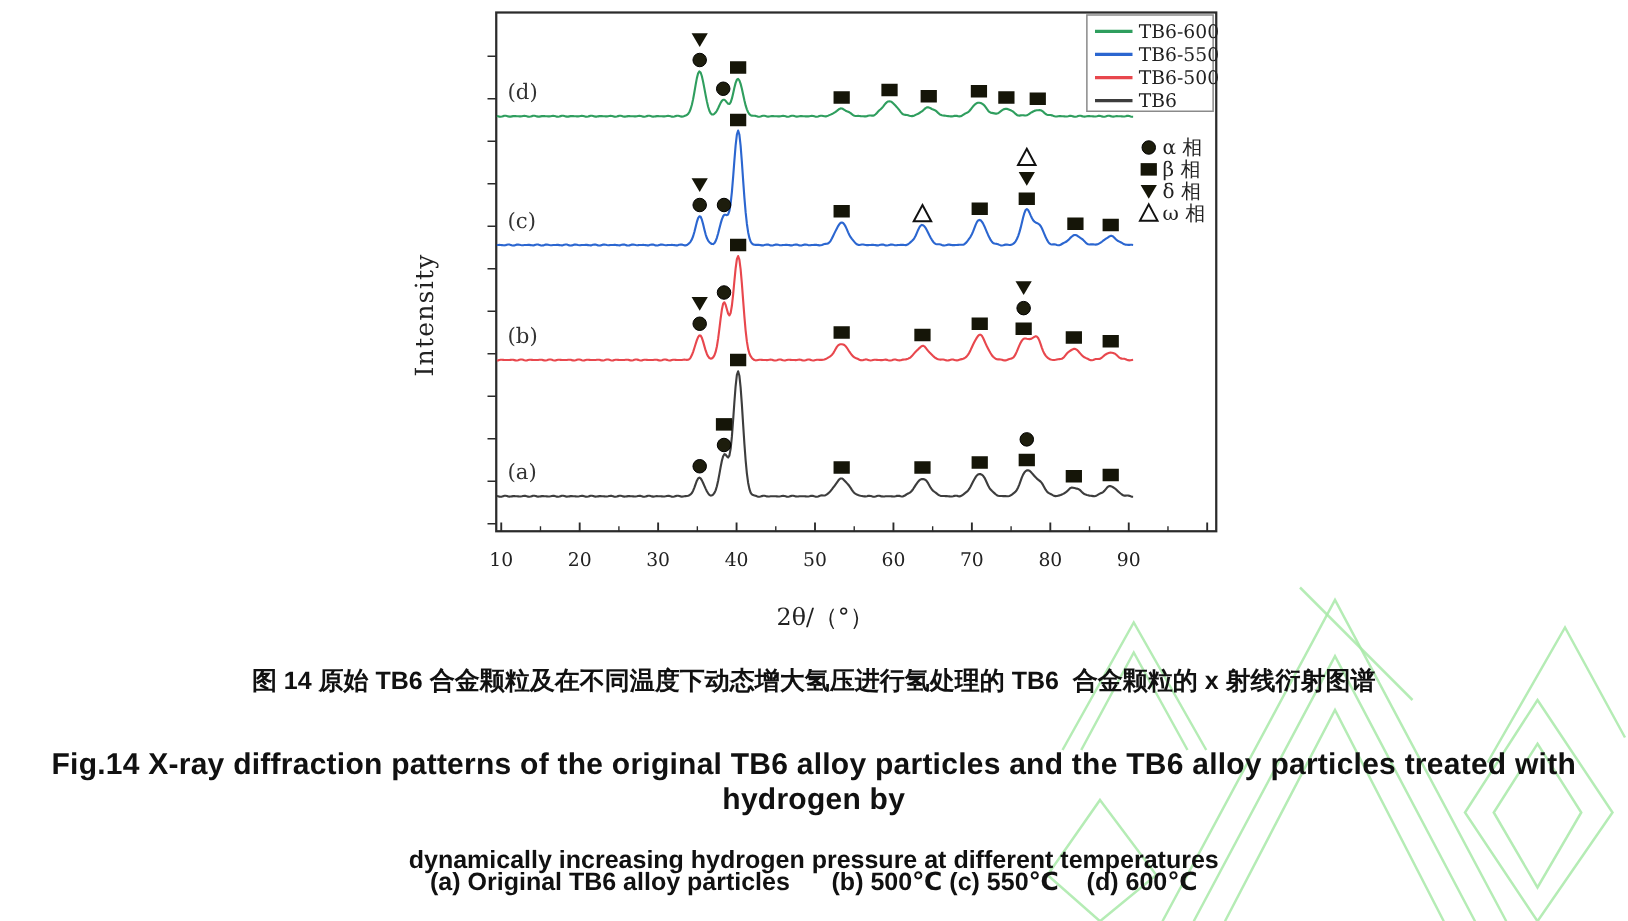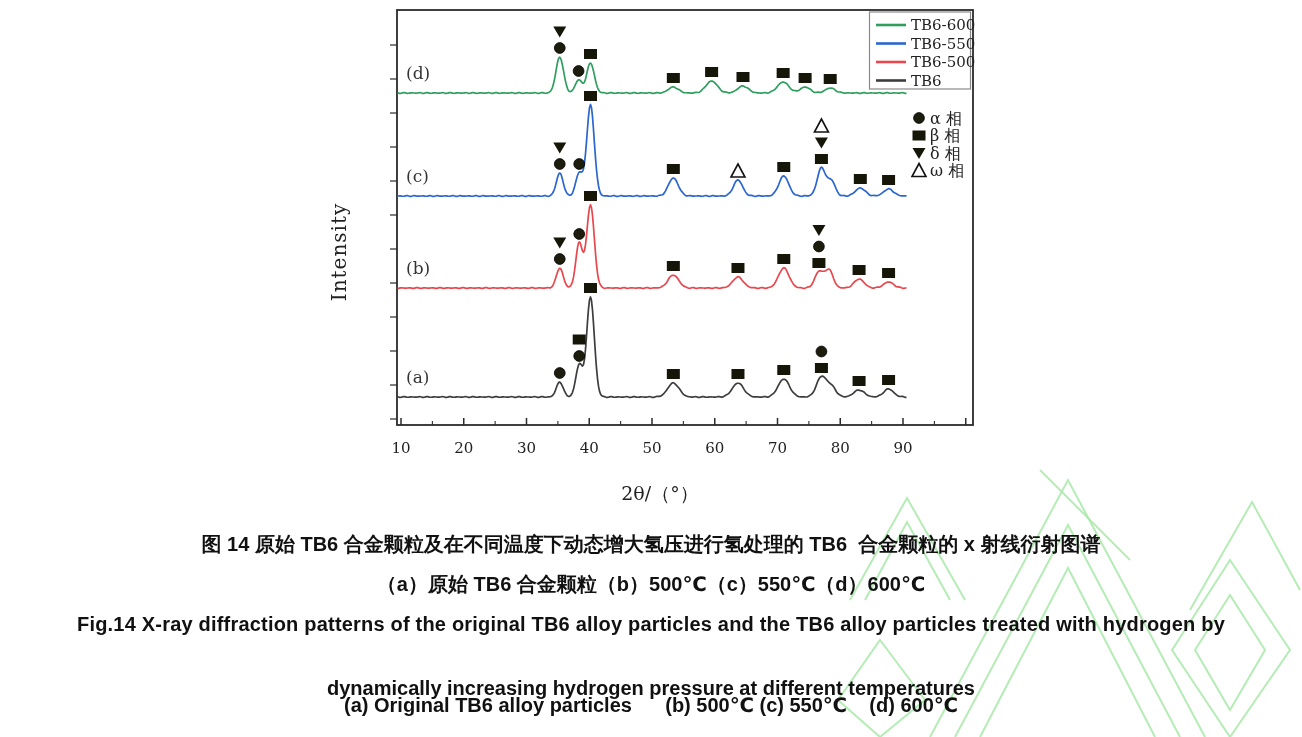--- a/index.html
+++ b/index.html
@@ -5,21 +5,21 @@
   html,body{margin:0;padding:0;background:#ffffff;}
   body{width:1302px;height:737px;position:relative;overflow:hidden;
        font-family:"Liberation Sans","DejaVu Sans",sans-serif;}
   .figure{position:absolute;inset:0;}
   #watermark{position:absolute;left:760px;top:420px;z-index:0;}
   #chart{position:absolute;left:0;top:0;z-index:1;}
   .cap{position:absolute;left:0;width:1302px;text-align:center;z-index:2;
        color:#111;font-weight:700;white-space:pre-wrap;}
   .cap-zh1{top:531px;font-size:20px;}
   .cap-zh2{top:571px;font-size:20px;}
-  .cap-en1{top:613px;font-size:20px;letter-spacing:0.2px;}
+  .cap-en1{top:598px;font-size:24px;letter-spacing:0.2px;}
   .cap-en2{top:653px;font-size:20px;margin-top:24px;}
   .cap-en3{top:693px;font-size:20px;}
 </style>
 </head>
 <body>
 
 <div class="figure">
   <svg id="watermark" width="542" height="317">
       <path d="M 90,180 L 147,78 L 205,180" fill="none" stroke="#a8e9a8" stroke-width="2" opacity="0.85"></path>
       <path d="M 105,180 L 147,102 L 190,180" fill="none" stroke="#a8e9a8" stroke-width="2" opacity="0.85"></path>
@@ -159,17 +159,16 @@
         <text x="930" y="123.5" font-size="16" font-family="&quot;DejaVu Serif&quot;,&quot;Liberation Serif&quot;,serif" fill="#222">α 相</text>
         <rect x="912.5" y="130.5" width="13" height="10" fill="#151508"></rect>
         <text x="930" y="141" font-size="16" font-family="&quot;DejaVu Serif&quot;,&quot;Liberation Serif&quot;,serif" fill="#222">β 相</text>
         <path d="M 912.5 148 L 925.5 148 L 919 159 Z" fill="#151508"></path>
         <text x="930" y="158.5" font-size="16" font-family="&quot;DejaVu Serif&quot;,&quot;Liberation Serif&quot;,serif" fill="#222">δ 相</text>
         <path d="M 919 163.5 L 926 176.5 L 912 176.5 Z" fill="#fff" stroke="#111" stroke-width="1.6"></path>
         <text x="930" y="176" font-size="16" font-family="&quot;DejaVu Serif&quot;,&quot;Liberation Serif&quot;,serif" fill="#222">ω 相</text>
       </g>
     </svg>
   <div class="cap cap-zh1">图 14 原始 TB6 合金颗粒及在不同温度下动态增大氢压进行氢处理的 TB6  合金颗粒的 x 射线衍射图谱</div>
-  <div class="cap cap-zh2">（a）原始 TB6 合金颗粒（b）500℃（c）550℃（d）600℃</div>
   <div class="cap cap-en1">Fig.14 X-ray diffraction patterns of the original TB6 alloy particles and the TB6 alloy particles treated with hydrogen by</div>
   <div class="cap cap-en2">dynamically increasing hydrogen pressure at different temperatures</div>
   <div class="cap cap-en3">(a) Original TB6 alloy particles      (b) 500℃ (c) 550℃    (d) 600℃</div>
 </div>
 
 </body></html>

